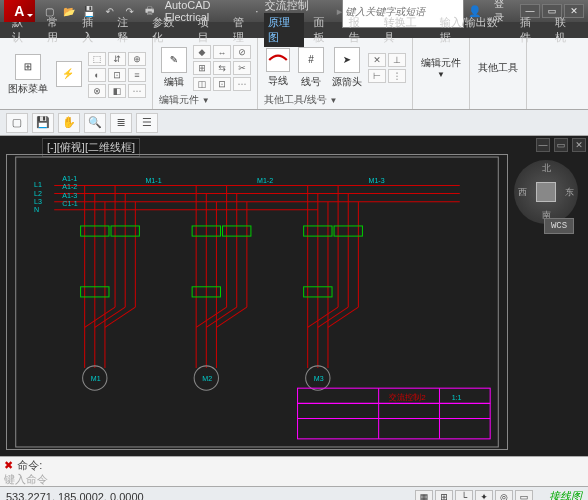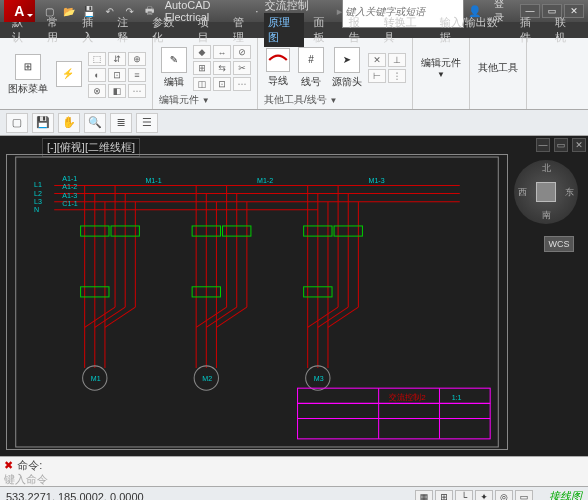--- a/index.html
+++ b/index.html
@@ -32,21 +32,21 @@
 .canvas-area { position: relative; height: 320px; background: #1f1f1f; }
 .view-tabs { position: absolute; top: 2px; left: 2px; color: #ccc; font-size: 11px; background: rgba(0,0,0,0.2); padding: 1px 4px; border: 1px solid #444; margin-left: 40px; }
 .view-ctrl { position: absolute; top: 2px; right: 2px; display: flex; gap: 4px; }
 .vc-btn { width: 14px; height: 14px; background: #333; border: 1px solid #555; color: #aaa; font-size: 9px; display: flex; align-items: center; justify-content: center; }
 .nav-cube { position: absolute; top: 24px; right: 10px; width: 64px; height: 64px; border-radius: 50%; background: radial-gradient(#555,#2a2a2a); color: #aaa; font-size: 9px; }
 .nav-cube .face { position: absolute; top: 22px; left: 22px; width: 20px; height: 20px; background: #888; border: 1px solid #bbb; }
 .nav-cube .n { position: absolute; top: 2px; left: 28px; }
 .nav-cube .s { position: absolute; bottom: 2px; left: 28px; }
 .nav-cube .w { position: absolute; top: 26px; left: 4px; }
 .nav-cube .e { position: absolute; top: 26px; right: 4px; }
-.wcs { position: absolute; top: 100px; right: 14px; width: 30px; height: 16px; background: #555; color: #ddd; font-size: 9px; display: flex; align-items: center; justify-content: center; border: 1px solid #777; }
+.wcs { position: absolute; top: 82px; right: 14px; width: 30px; height: 16px; background: #555; color: #ddd; font-size: 9px; display: flex; align-items: center; justify-content: center; border: 1px solid #777; font-family: Liberation Mono, monospace; }
 .drawing { position: absolute; top: 18px; left: 6px; right: 80px; bottom: 6px; border: 1px solid #888; }
 .drawing svg { width: 100%; height: 100%; }
 .cmdline { height: 30px; background: #f4f4f4; border-top: 1px solid #aaa; padding: 1px 4px; font-size: 11px; color: #444; }
 .cmdline .row { display: flex; align-items: center; height: 14px; }
 .statusbar { height: 20px; background: #e9ecef; border-top: 1px solid #aaa; display: flex; align-items: center; padding: 0 6px; font-size: 11px; color: #333; gap: 8px; }
 .statusbar .btns { display: flex; gap: 2px; margin-left: auto; }
 .sb-btn { width: 18px; height: 14px; border: 1px solid #bbb; background: #f0f0f0; font-size: 9px; display: flex; align-items: center; justify-content: center; }
 </style>
 </head>
 <body>

